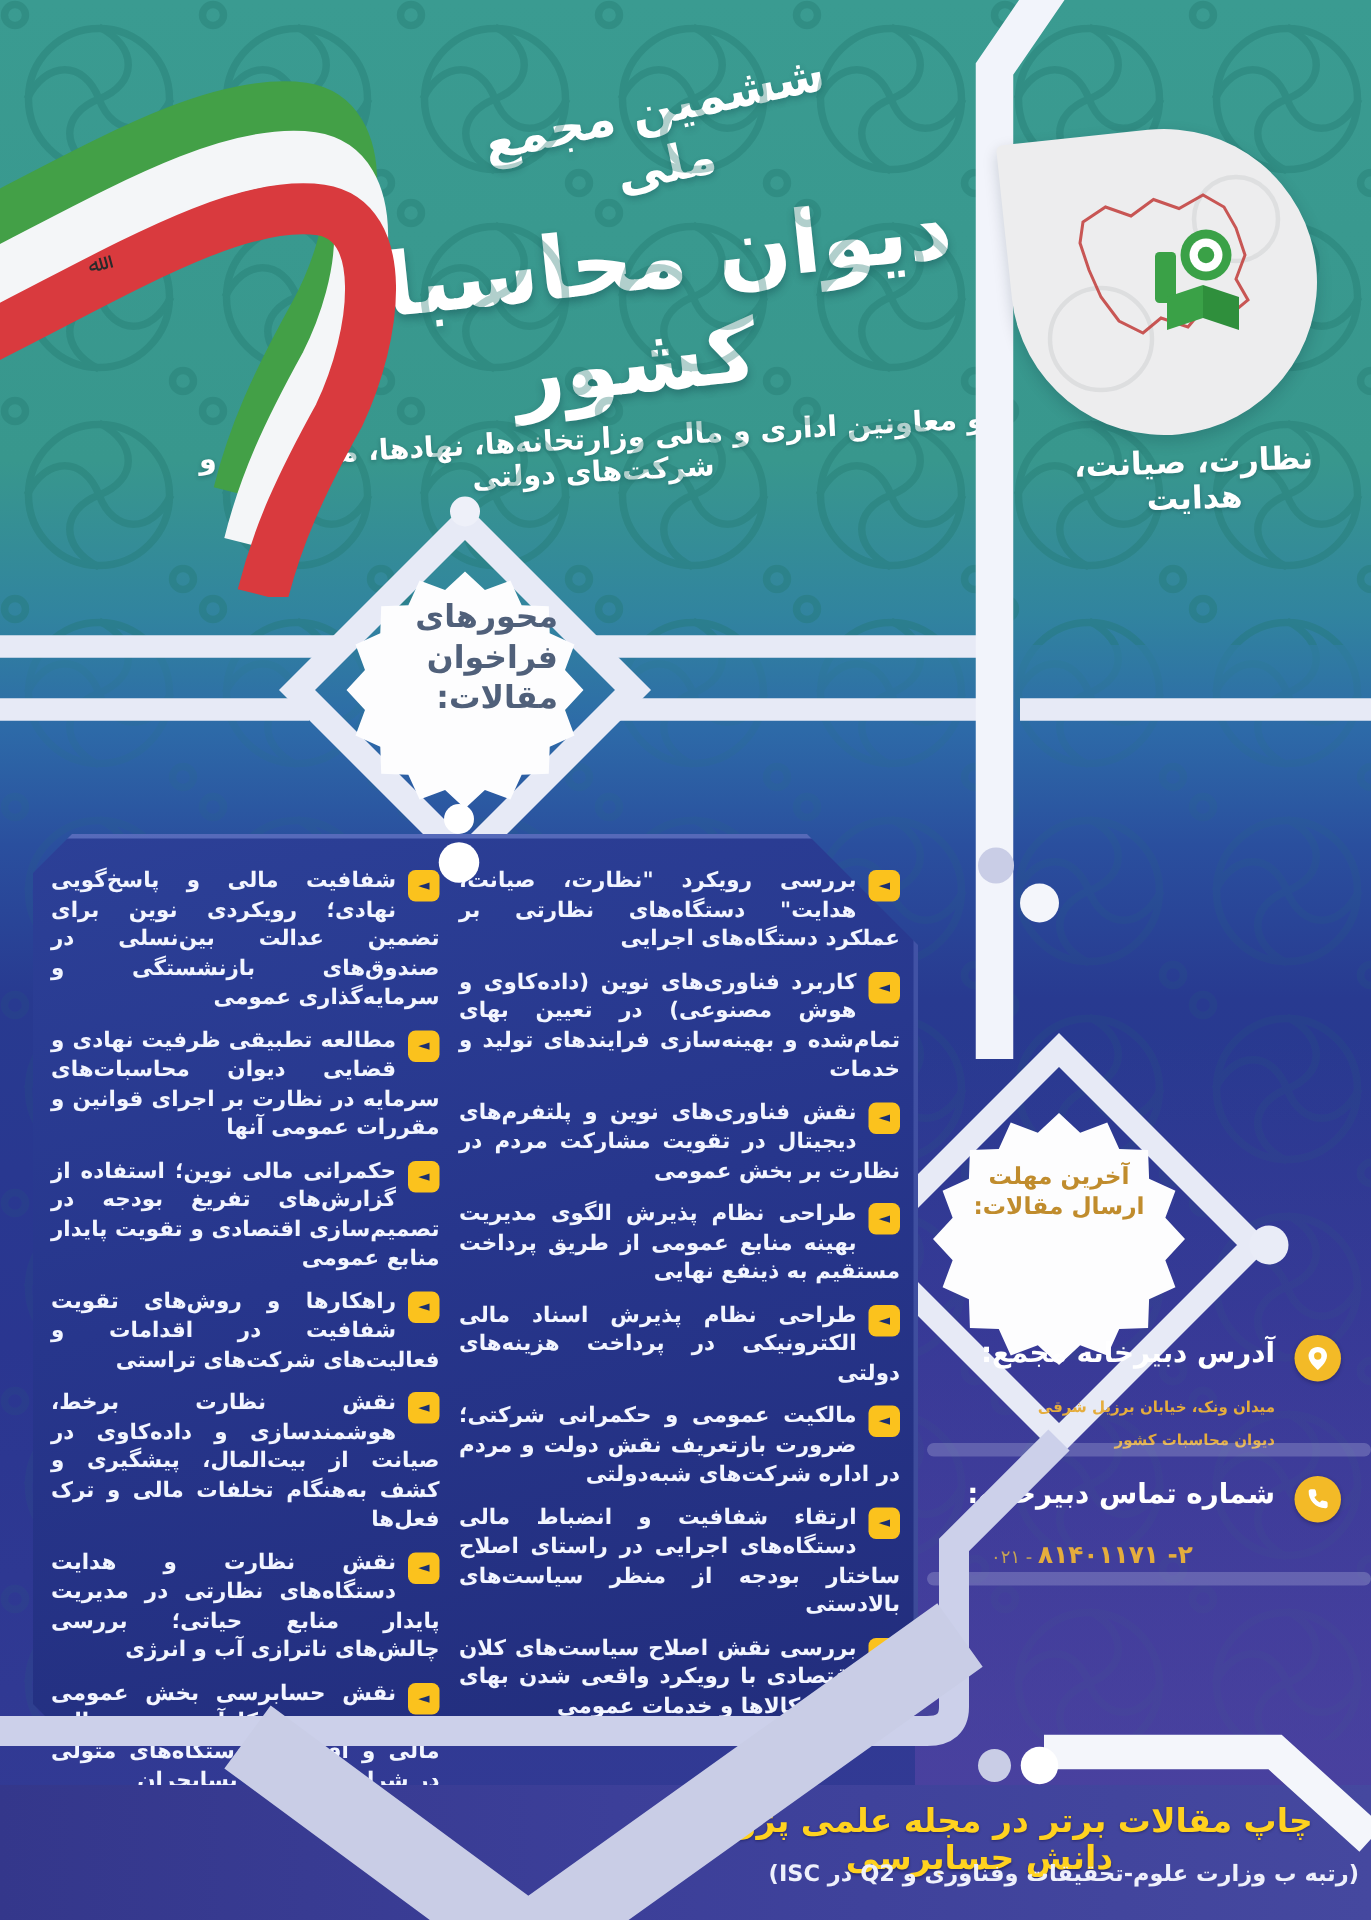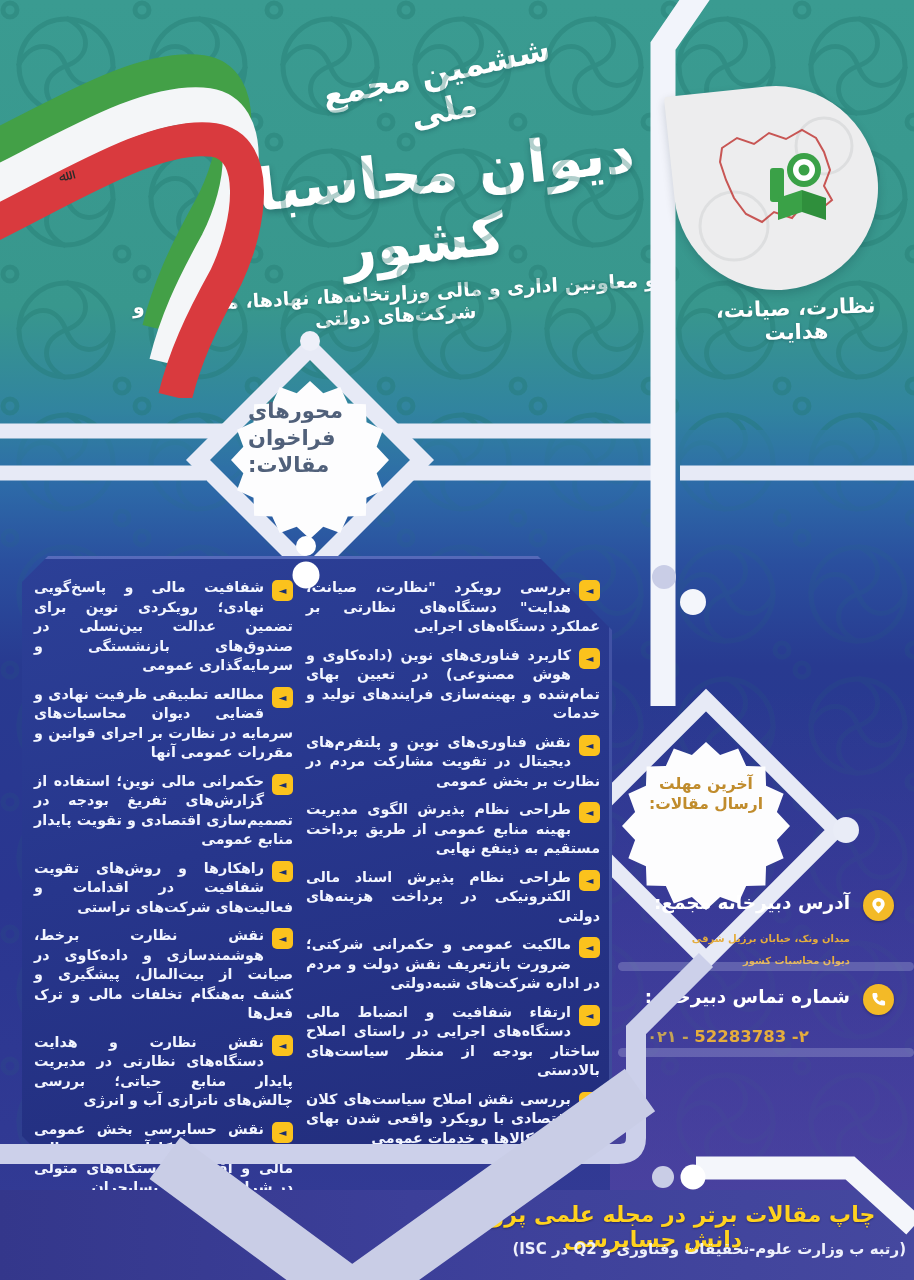--- a/index.html
+++ b/index.html
@@ -40,21 +40,21 @@
     box-shadow:0 4px 10px rgba(0,30,40,.18);
   }
   .logo-drop svg{transform:rotate(6deg);}
   .slogan{
     left:688px;top:296px;width:216px;text-align:center;color:#fff;
     font-size:21px;font-weight:bold;transform:rotate(-2deg);
     text-shadow:0 1px 3px rgba(0,40,50,.3);
   }
   
   .badge-text{
-    left:248px;top:398px;width:124px;text-align:left;
+    left:248px;top:398px;width:124px;text-align:right;
     color:#50607a;font-size:21px;font-weight:bold;line-height:27px;z-index:5;
   }
   
   .panel{
     left:22px;top:556px;width:590px;height:606px;z-index:4;
     background:linear-gradient(165deg,#2c4097 0%,#27368c 45%,#222d7c 100%);
     clip-path:polygon(26px 0%, calc(100% - 74px) 0%, 100% 74px,
       100% calc(100% - 26px), calc(100% - 26px) 100%, 26px 100%,
       0% calc(100% - 26px), 0% 26px);
     box-shadow:inset 0 3px 0 rgba(140,160,230,.45), inset -3px -1px 0 rgba(140,160,230,.25);
@@ -76,21 +76,21 @@
   .deadline-text .date{color:#222f66;font-size:20px;font-weight:bold;margin-top:5px;}
   
   .contact-block{right:20px;width:288px;direction:rtl;z-index:6;}
   .cb-head{position:relative;padding-right:44px;min-height:32px;}
   .cicon{position:absolute;right:0;top:-2px;width:31px;height:31px;border-radius:50%;
     background:#f3ba27;display:flex;align-items:center;justify-content:center;
     box-shadow:0 1px 3px rgba(0,0,30,.3);}
   .cb-title{color:#fff;font-size:18.5px;font-weight:bold;}
   .cb-lines{padding-right:44px;color:#e5ad3d;font-size:10px;font-weight:bold;line-height:22px;margin-top:4px;}
   .phone-line{direction:ltr;text-align:center;font-size:16.5px;margin-top:8px;letter-spacing:1px;}
-  .phone-code{color:#c5a356;font-weight:bold;font-size:16px;}
+  .phone-code{color:#c5a356;font-weight:normal;font-size:12px;}
   .url{font-family:"DejaVu Sans",sans-serif;font-size:17px;letter-spacing:.5px;}
   .divider{left:618px;width:296px;height:9px;background:rgba(228,232,250,.22);
     border-radius:5px;z-index:6;}
   
   .banner{left:0;top:1190px;width:914px;height:90px;
     background:linear-gradient(90deg,#34378b 0%,#3c3f99 45%,#45489f 100%);z-index:5;}
   .banner-l1{left:400px;right:8px;top:1202px;text-align:center;color:#ffd21f;
     font-size:22px;font-weight:bold;z-index:6;text-shadow:0 1px 2px rgba(0,0,40,.4);}
   .banner-l2{left:470px;right:8px;top:1240px;text-align:right;color:#eef0fb;
     font-size:15px;font-weight:bold;z-index:6;}
@@ -229,21 +229,21 @@
   <div class="abs contact-block" style="top:986px;">
     <div class="cb-head">
       <span class="cicon">
         <svg width="17" height="17" viewBox="0 0 16 16">
             <path d="M3.6,1.8 C3,1.8 2.4,2.3 2.3,2.9 C2,8.9 7.1,14 13.1,13.7 C13.7,13.6 14.2,13 14.2,12.4 V10.4 C14.2,9.8 13.8,9.3 13.2,9.2 L11,8.8 C10.6,8.7 10.1,8.9 9.9,9.3 L9.4,10.1 C7.9,9.4 6.6,8.1 5.9,6.6 L6.7,6.1 C7.1,5.8 7.3,5.4 7.2,5 L6.8,2.8 C6.7,2.2 6.2,1.8 5.6,1.8 Z" fill="#fff"></path>
           </svg>
       </span>
       <span class="cb-title">شماره تماس دبیرخانه:</span>
     </div>
     <div class="cb-lines phone-line">
-      <span class="phone-code">۰۲۱ - </span><span>52283783 -۲</span>
+      <span class="phone-code">۰۲۱ - </span><span>۸۱۴۰۱۱۷۱ -۲</span>
     </div>
   </div>
   <div class="abs divider" style="top:1048px;"></div>
 
 
   <div class="abs banner"></div>
   <div class="abs banner-l1">چاپ مقالات برتر در مجله علمی پژوهشی دانش حسابرسی</div>
   <div class="abs banner-l2">(رتبه ب وزارت علوم-تحقیقات وفناوری و Q2 در ISC)</div>
 
   <svg class="abs nosel" style="left:0;top:0;z-index:7;" width="914" height="1280" viewBox="0 0 914 1280">

